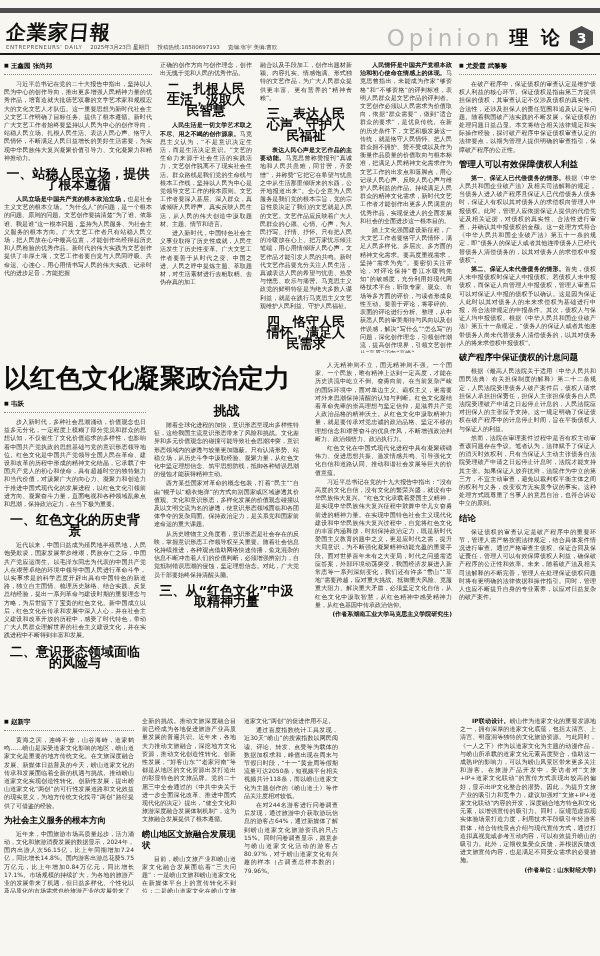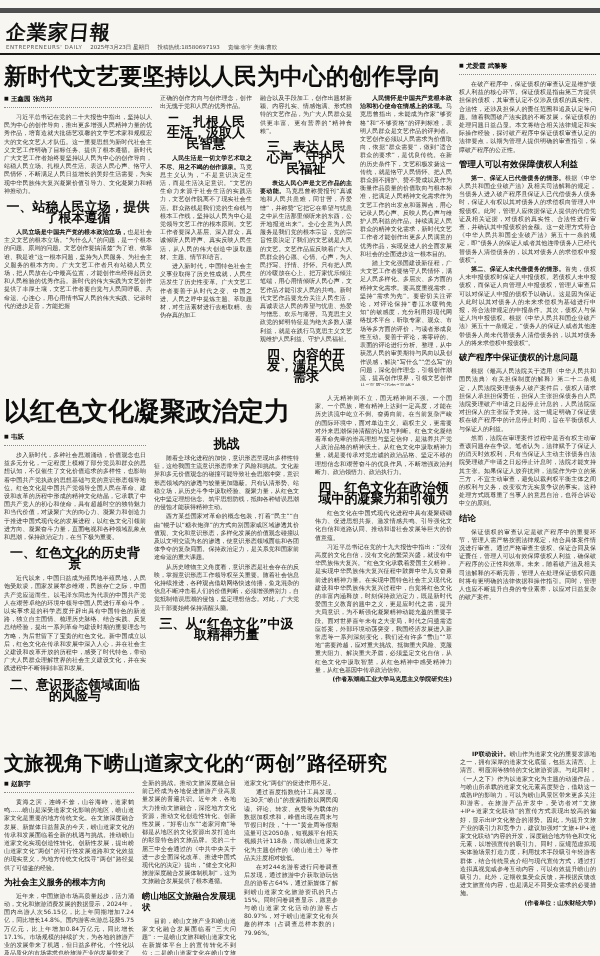--- a/index.html
+++ b/index.html
@@ -74,46 +74,50 @@
   <div class="masthead">
     <div class="mast-left">
       <div class="logo-cn">企業家日報</div>
       <div class="mast-info">
         <span class="logo-en">ENTREPRENEURS' DAILY</span>
         <span>2025年3月23日  星期日</span>
         <span>投稿热线:18580697193</span>
         <span>责编:张宇  美编:曹欣</span>
       </div>
     </div>
+    <div class="mast-right">
+      <span class="opinion">Opinion</span>
+      <span class="lilun">理 论</span>
+      <span class="pagebadge">3</span>
+    </div>
   </div>
 
   <div class="content">
     <div class="upper">
       <div class="left-region">
 
         <section class="art">
-          <h1 class="a1-title">新时代文艺要坚持以人民为中心的创作导向</h1>
           <div class="cols a1cols" id="a1cols">
               <div class="col">
                 <div class="byline"><span class="bysq">■</span> 王鑫园 张尚邦</div>
                 <p class="bp">习近平总书记在党的二十大报告中指出，坚持以人民为中心的创作导向，推出更多增强人民精神力量的优秀作品，培育造就大批德艺双馨的文学艺术家和规模宏大的文化文艺人才队伍。这一重要思想为新时代社会主义文艺工作明确了目标任务、提供了根本遵循。新时代广大文艺工作者始终要坚持以人民为中心的创作导向，站稳人民立场、扎根人民生活、表达人民心声、恪守人民情怀，不断满足人民日益增长的美好生活需要，为实现中华民族伟大复兴凝聚价值引导力、文化凝聚力和精神推动力。</p>
                 <div class="col-h">一、站稳人民立场，提供了根本遵循</div>
                 <p class="bp"><b>人民立场是中国共产党的根本政治立场，</b>也是社会主义文艺的根本立场。“为什么人”的问题，是一个根本的问题、原则的问题。文艺创作要搞清楚“为了谁、依靠谁、我是谁”这一根本问题，坚持为人民服务、为社会主义服务的根本方向。广大文艺工作者只有站稳人民立场，把人民放在心中最高位置，才能创作出经得起历史和人民检验的优秀作品。新时代的伟大实践为文艺创作提供了丰厚土壤，文艺工作者要自觉与人民同呼吸、共命运、心连心，用心用情书写人民的伟大实践、记录时代的进步足音，方能把握</p>
               </div>
               <div class="col">
                 <p class="bp nc">正确的创作方向与创作理念，创作出无愧于党和人民的优秀作品。</p>
                 <div class="col-h">二、扎根人民生活，汲取人民智慧</div>
                 <p class="bp"><b>人民生活是一切文学艺术取之不尽、用之不竭的创作源泉。</b>马克思主义认为，“不是意识决定生活，而是生活决定意识。”文艺的生命力来源于社会生活的实践活力，文艺创作脱离不了现实社会生活。群众路线是我们党的生命线与根本工作线，坚持以人民为中心是党领导文艺工作的根本原则。文艺工作者要深入基层、深入群众，真诚倾听人民呼声、真实反映人民生活，从人民的伟大创造中汲取题材、主题、情节和语言。</p>
                 <p class="bp">进入新时代，中国特色社会主义事业取得了历史性成就，人民生活发生了历史性变革。广大文艺工作者要善于从时代之变、中国之进、人民之呼中提炼主题、萃取题材，对生活素材进行去粗取精、去伪存真的加工</p>
               </div>
               <div class="col">
                 <p class="bp nc">融合以及手段加工，创作出题材新颖、内容扎实、情感饱满、形式独特的文艺作品，为广大人民群众提供更丰富、更有营养的“精神食粮”。</p>
                 <div class="col-h">三、表达人民心声，守护人民福祉</div>
                 <p class="bp"><b>表达人民心声是文艺作品的主要动能。</b>马克思曾称赞报刊“真诚地和人民共患难，同甘苦，齐爱憎”，并称赞“它把它在希望与忧患之中从生活那里倾听来的东西，公开地报道出来”。全心全意为人民服务是我们党的根本宗旨，党的宗旨性质决定了我们的文艺就是人民的文艺。文艺作品应反映着广大人民群众的心愿、心情、心声，为人民抒写、抒情、抒怀。只有把人民的冷暖放在心上、把万家忧乐倾注笔端，用心用情倾听人民心声，文艺作品才能引发人民的共鸣。新时代文艺作品要充分关注人民生活，真诚表达人民的希望与忧患、热爱与憎恶、欢乐与痛苦。马克思主义政党的鲜明特征是为绝大多数人谋利益，就是在践行马克思主义文艺观维护人民利益、守护人民福祉。</p>
-                <div class="col-h">四、内容的开发，满足人民需求</div>
+                <div class="col-h">四、恪守人民情怀，满足人民需求</div>
               </div>
               <div class="col">
                 <p class="bp"><b>人民情怀是中国共产党根本政治和初心使命在情感上的体现。</b>马克思曾指出，未能成为作家“够资格”和“不够资格”的评判标准，表明人民群众是文艺作品的评判者。文艺创作必须以人民需求为价值取向，依据“群众需要”，做到“适合群众的要求”，是优良传统。在新的历史条件下，文艺积极发扬这一传统，就是恪守人民情怀、把人民群众拥不拥护、赞不赞成以及作为衡量作品质量的价值取向与根本标准，把满足人民精神文化需求作为文艺工作的出发点和落脚点，用心记录人民心声、反映人民心声与维护人民利益的作品。持续满足人民群众的精神文化需求，新时代文艺工作者才能创作出更多人民满意的优秀作品，实现促进人的全面发展和社会的全面进步这一根本目的。</p>
                 <p class="bp">踏上文化强国建设新征程，广大文艺工作者要恪守人民情怀，满足人民多样化、多层次、多方面的精神文化需求。要高度重视需求，坚持“需求为先”。要密切关注评论，对评论保持“春江水暖鸭先知”的敏感度，充分利用好现代网络技术平台，听取专家、观众、市场等多方面的评价，与读者形成良性互动。要善于评论，将零碎的、表面的评论进行分析、整理，从中获悉人民的审美期待与风向以及创作误感，解决“写什么”“怎么写”的问题，深化创作理念，引领创作潮流，提高创作境界，引领文艺创作从“高原”迈向“高峰”。</p>
               </div>
             </div>
         </section>
 
         <div class="gap"></div>
 
@@ -133,21 +137,20 @@
                     <div class="col-h">挑战</div>
                     <p class="bp">随着全球化进程的加快，意识形态呈现出多样性特征，这给我国主流意识形态带来了风险和挑战。文化差异和多元价值观念的碰撞可能导致社会思潮冲突，意识形态领域内的渗透与较量更加隐蔽。只有认清形势、站稳立场，从历史斗争中汲取经验、凝聚力量，从红色文化中坚定理想信念、筑牢思想防线，抵御各种错误思潮的侵蚀才能获得精神主动。</p>
                     <p class="bp">西方某些国家对革命的概念包装，打着“民主”“自由”幌子以“糖衣炮弹”的方式向别国家或区域渗透其价值观、文化和意识形态，多样化发展的价值观念碰撞以及以文明交流为名的渗透，使意识形态领域面临和各团体争夺的复杂局面。保持政治定力，是关系党和国家前途命运的重大课题。</p>
                     <p class="bp">从历史唯物主义角度看，意识形态是社会存在的反映，掌握意识形态工作领导权至关重要。随着社会信息化持续推进，各种观点借助网络快速传播，鱼龙混杂的信息不断冲击着人们的价值判断，必须增强辨别力，自觉抵制错误思潮的侵蚀，坚定理想信念。对此，广大党员干部要始终保持清醒头脑。</p>
                     <div class="col-h">三、从“红色文化”中汲取精神力量</div>
                   </div>
                 </div>
             </div>
             <div class="col a2col3" id="a2col3">
                 <p class="bp">人无精神则不立，国无精神则不强。一个国家、一个民族，唯有精神上达到一定高度，才能在历史洪流中屹立不倒、奋勇向前。在当前复杂严峻的国际环境中，面对单边主义、霸权主义，更需要对外来思潮保持清醒的认知与判断。红色文化凝结着革命先辈的崇高理想与坚定信仰，是滋养共产党人政治品格的精神沃土。从红色文化中汲取精神力量，就是要传承对党忠诚的政治品格、坚定不移的理想信念和艰苦奋斗的优良作风，不断增强政治判断力、政治领悟力、政治执行力。</p>
-                <div class="col-h">四、红色文化在政治领域中的凝聚力和引领力</div>
                 <p class="bp">红色文化在中国式现代化进程中具有凝聚磅礴伟力、促进思想共振、激发情感共鸣、引导强化文化自信和道路认同、推动和谐社会发展等巨大的价值意蕴。</p>
                 <p class="bp">习近平总书记在党的十九大报告中指出：“没有高度的文化自信，没有文化的繁荣兴盛，就没有中华民族伟大复兴。”红色文化承载着爱国主义精神，是实现中华民族伟大复兴征程中鼓舞中华儿女奋勇前进的精神力量。在实现中国特色社会主义现代化建设和中华民族伟大复兴过程中，自觉将红色文化的丰富内涵释放，时刻保持政治定力，既是新时代爱国主义教育的题中之义，更是应时代之需，提升大局意识，为不断强化凝聚精神动能充盈的重要手段。面对世界百年未有之大变局，时代之问亟需适应答案，外部环境动荡突变，我国经济发展进入新常态等一系列深刻变化，我们还有许多“雪山”“草地”需要跨越，应对重大挑战、抵御重大风险、克服重大阻力、解决重大矛盾，必须坚定文化自信，从红色文化中汲取智慧，从红色精神中感受精神力量，从红色基因中传承政治信仰。</p>
                 <p class="note">(作者系湖南工业大学马克思主义学院研究生)</p>
               </div>
           </div>
         </section>
 
       </div>
 
       <div class="right-region">
@@ -166,21 +169,20 @@
             </div>
         </aside>
       </div>
     </div>
 
     <div class="gap"></div>
 
     <section class="art">
       <div class="art3-flex">
         <div class="art3-left">
-          <h1 class="a3-title">文旅视角下崂山道家文化的“两创”路径研究</h1>
           <div class="cols a3cols" id="a3cols">
               <div class="col">
                 <div class="byline"><span class="bysq">■</span> 赵新宇</div>
                 <p class="bp">黄海之滨，连峰不耸，山谷海峙，道家鹤鸣……崂山是深受道家文化影响的地区，崂山道家文化是重要的地方传统文化。在文旅深度融合发展、新媒体日益普及的今天，崂山道家文化的传承和发展面临着全新的机遇与挑战。推动崂山道家文化实现创造性转化、创新性发展，提出崂山道家文化“两创”的可行性发展道路和文化效益的现实意义，为地方传统文化找寻“两创”路径提供了可借鉴的经验。</p>
                 <div class="col-sh">为社会主义服务的根本方向</div>
                 <p class="bp">近年来，中国旅游市场高质量起步，活力涌动，文化和旅游消费发展的数据显示，2024年，国内出游人次56.15亿，比上年同期增加7.24亿，同比增长14.8%。国内游客出游总花费5.75万亿元，比上年增加0.84万亿元，同比增长17.1%。市场规模的持续扩大，为各地的旅游产业的发展带来了机遇，但日益多样化、个性化以及品质化的市场需求也给旅游产业的发展带来了</p>
               </div>
               <div class="col">
                 <p class="bp nc">全新的挑战。推动文旅深度融合目前已经成为各地促进旅游产业高质量发展的普遍共识。近年来，各地大力推动文旅融合，深挖地方文化资源，推动文化创造性转化、创新性发展，“好客山东”“老家河南”等都是从地区的文化资源出发打造出的彰显特色的文旅品牌。党的二十届三中全会通过的《中共中央关于进一步全面深化改革、推进中国式现代化的决定》提出，“健全文化和旅游深度融合发展体制机制”，这为文旅融合发展提供了根本遵循。</p>
                 <div class="col-sh">崂山地区文旅融合发展现状</div>

